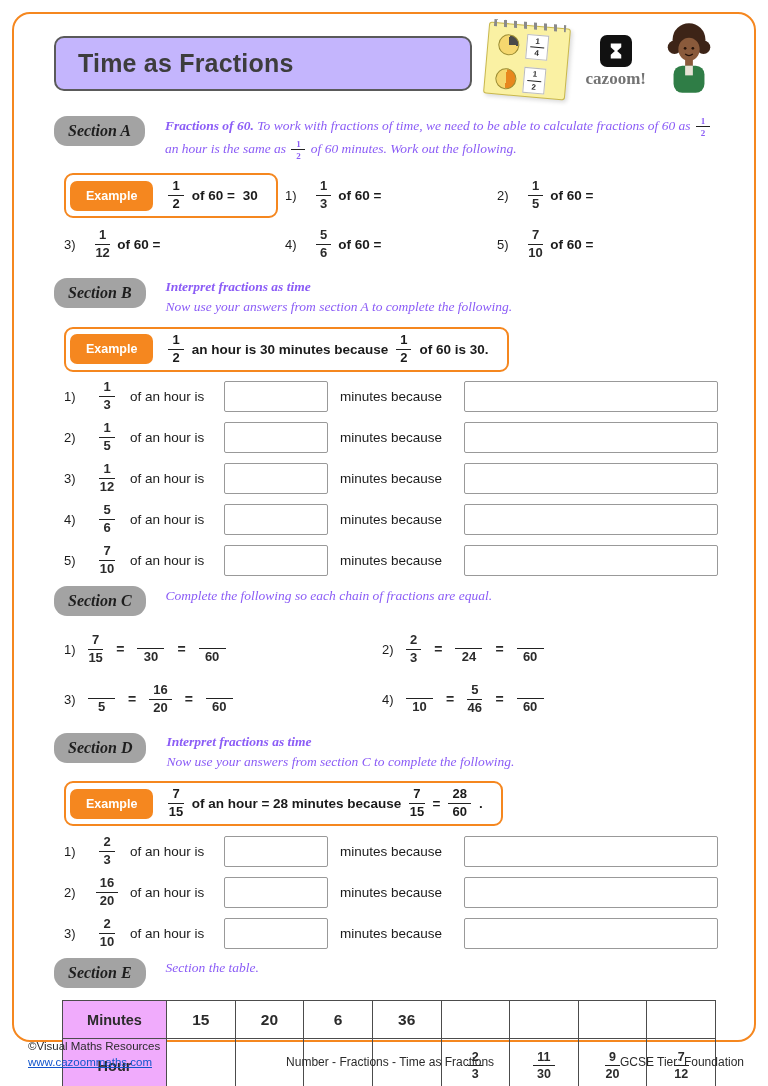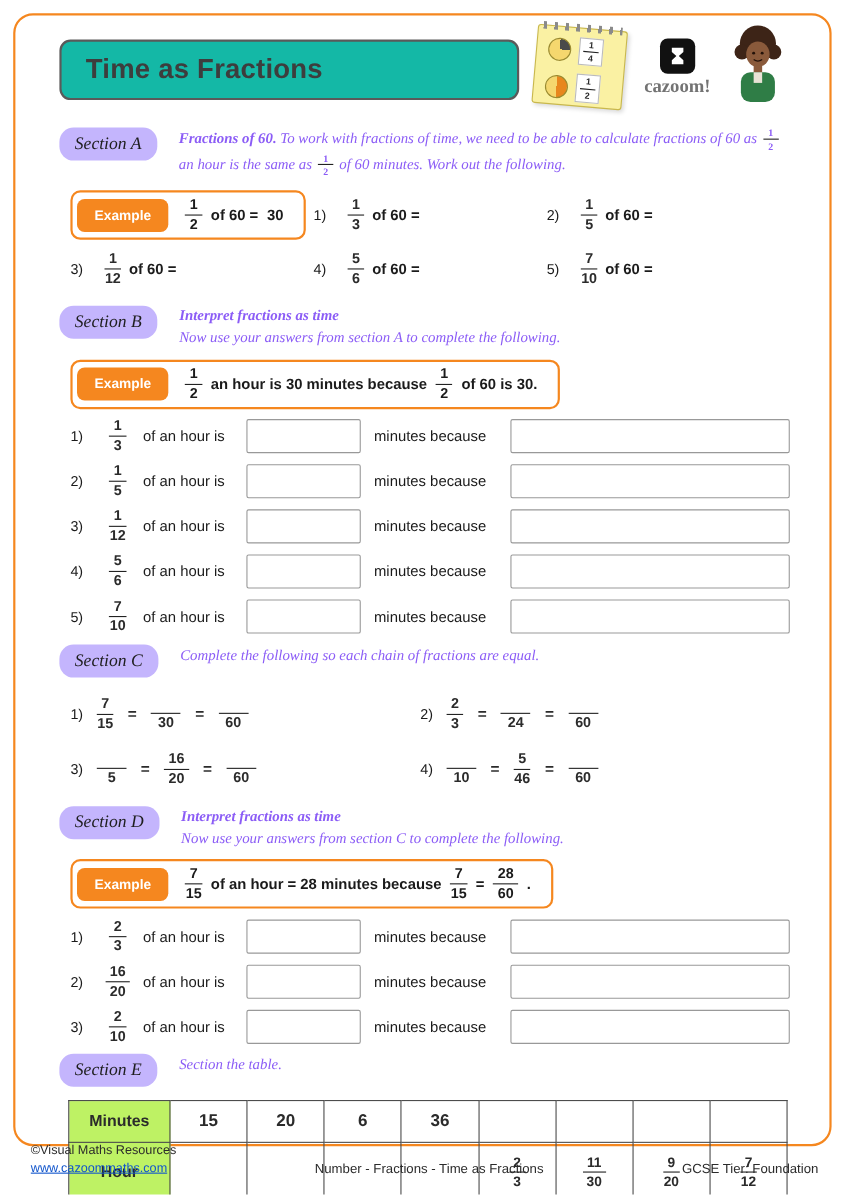--- a/index.html
+++ b/index.html
@@ -14,21 +14,21 @@
   .page-border {
     position:absolute; left:12px; top:12px; right:12px; bottom:44px;
     border:2px solid #F5871F; border-radius:18px; pointer-events:none;
   }
   .content { position:relative; padding:18px 50px 0 54px; }
 
   
   .header { display:flex; align-items:center; height:78px; margin-top:6px; }
   .title-box {
     width:436px; border:2px solid #5a5a5a; border-radius:10px;
-    padding:11px 22px; background:#14b8a6;
+    padding:11px 22px; background:#c4b5fd;
   }
   .title-box h1 { font-size:25px; font-weight:bold; color:#3d3d3d; letter-spacing:.2px; }
   .notebook {
     width:86px; height:72px; background:#FAF1A3; border:1px solid #C9B84C;
     transform:rotate(5deg); margin-left:14px; margin-top:-4px; position:relative;
     box-shadow:2px 2px 4px rgba(0,0,0,.15); border-radius:3px;
   }
   .spiral { position:absolute; top:-4px; left:4px; right:4px; height:7px;
     background:repeating-linear-gradient(90deg,#8a8a8a 0 3px, transparent 3px 10px); }
   .nb-row { display:flex; align-items:center; gap:7px; padding:8px 8px 0 10px; }
@@ -39,22 +39,22 @@
   .nb-frac .frac { font-size:8px; }
   .logo { display:flex; flex-direction:column; align-items:center; margin-left:18px; margin-top:-2px; }
   .logo-mark { width:32px; height:32px; background:#111; border-radius:7px;
     display:flex; align-items:center; justify-content:center; }
   .logo-text { font-family:"Liberation Serif", serif; font-weight:bold; font-size:17px; color:#737373; margin-top:2px; }
   .mascot { margin-left:14px; margin-top:-8px; }
 
   
   .sec-head { display:flex; align-items:flex-start; }
   .sec-label {
-    background:#c4b5fd; padding:6px 14px; border-radius:13px; white-space:nowrap;
-    font-family:"Liberation Serif", serif; font-weight:normal; font-style:italic; font-size:16px; color:#1e1e1e;
+    background:#a3a3a3; padding:6px 14px; border-radius:13px; white-space:nowrap;
+    font-family:"Liberation Serif", serif; font-weight:bold; font-style:italic; font-size:16px; color:#1e1e1e;
   }
   .sec-text { margin-left:20px; font-family:"Liberation Serif", serif; font-size:13.5px; color:#8b5cf6; line-height:1.4; }
   .sec-text .head { font-weight:bold; font-style:italic; }
   .sec-text .sub { font-style:italic; margin-top:1px; }
   .intro { font-family:"Liberation Serif", serif; font-style:italic; font-size:13.5px; line-height:1.5; max-width:580px; }
   .intro .bi { font-weight:bold; }
 
   
   .frac { display:inline-flex; flex-direction:column; align-items:center;
     font-weight:bold; font-size:13px; line-height:1.15; vertical-align:middle; }
@@ -89,21 +89,21 @@
   .ans-box.long { flex:1; margin-left:4px; }
 
   
   .chain-row { display:flex; margin:17px 0 17px 10px; }
   .chain { display:flex; align-items:center; width:292px; margin-right:26px; }
   .chain .eq { font-weight:bold; font-size:14px; margin:0 13px; }
 
   
   .etable { border-collapse:collapse; margin:12px 0 0 8px; width:654px; table-layout:fixed; }
   .etable td { border:1.6px solid #4c4c4c; text-align:center; vertical-align:middle; }
-  .etable .tlabel { background:#bef264; font-weight:bold; font-size:14.5px; width:92px; }
+  .etable .tlabel { background:#f0abfc; font-weight:bold; font-size:14.5px; width:104px; }
   .etable .tval { font-weight:bold; font-size:15.5px; }
   .etable tr.r1 td { height:38px; }
   .etable tr.r2 td { height:54px; }
   .etable .frac { font-size:12.5px; }
 
   
   footer { position:absolute; left:28px; right:24px; bottom:16px;
     display:flex; align-items:flex-end; justify-content:space-between;
     font-size:11.5px; color:#2b2b2b; }
   .f-left { line-height:1.4; }

